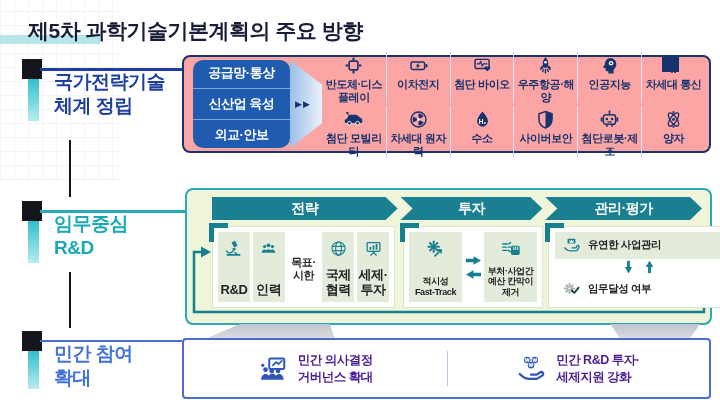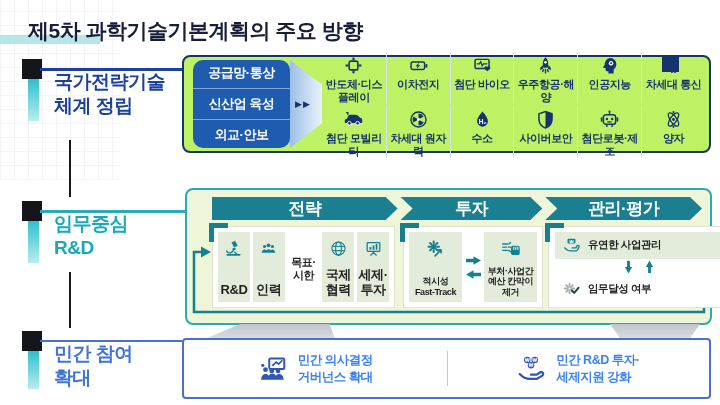--- a/index.html
+++ b/index.html
@@ -11,21 +11,21 @@
   
   .title-underline{position:absolute;left:0;top:35px;width:100px;height:9px;background:#b7e6e8;}
   .page-title{position:absolute;left:28px;top:17px;font-size:21px;font-weight:bold;color:#171f38;letter-spacing:-.5px;margin:0;}
   
   .sq{position:absolute;width:20px;height:20px;background:#15161c;}
   .tealbar{position:absolute;width:11px;height:42px;background:linear-gradient(180deg,#2fc0cc,#b9ecef);}
   .sec-label{position:absolute;font-size:19px;font-weight:bold;line-height:1.28;letter-spacing:-.5px;}
   .hline{position:absolute;height:2.5px;}
   .vconn{position:absolute;width:2px;background:#15161c;}
   
-  .box1{position:absolute;left:182px;top:55px;width:529px;height:98px;background:#bef264;
+  .box1{position:absolute;left:182px;top:55px;width:529px;height:98px;background:#fca5a5;
         border:2.5px solid #16336e;border-radius:8px;box-sizing:border-box;
         display:flex;align-items:center;padding:5px 4px 5px 9px;}
   .box1-deco{position:absolute;top:-2px;right:30px;width:17px;height:17px;background:#16336e;}
   .pillar{width:97px;flex:none;background:#1f5cb0;border-radius:10px;color:#fff;font-weight:bold;
           font-size:13px;text-align:center;padding:4px 0;display:flex;flex-direction:column;justify-content:center;height:88px;box-sizing:border-box;}
   .pillar-item{padding:6px 2px;letter-spacing:-.5px;}
   .pillar-item + .pillar-item{border-top:1px solid rgba(255,255,255,.45);}
   .beam-wrap{position:relative;width:32px;height:88px;flex:none;}
   .beam{position:absolute;inset:0;background:linear-gradient(90deg,#9cbfe6,#e9f2fb);
         clip-path:polygon(0 0,100% 28%,100% 72%,0 100%);}
@@ -35,21 +35,21 @@
   .tech-cell{display:flex;flex-direction:column;align-items:center;justify-content:flex-start;
         padding:2px 1px 0;border-left:1px solid #d7e2f1;}
   .tech-cell:nth-child(6n+1){border-left:none;}
   .tech-ic{width:21px;height:21px;color:#16336e;margin:1px 0 2px;flex:none;}
   .tech-label{font-size:11px;font-weight:600;color:#16336e;text-align:center;line-height:1.15;letter-spacing:-.4px;}
   
   .box2{position:absolute;left:185px;top:188px;width:527px;height:137px;background:#eef5d8;
         border:2.5px solid #2aa9b8;border-radius:8px;box-sizing:border-box;}
   .loop-svg{position:absolute;left:-2px;top:-2px;width:527px;height:137px;pointer-events:none;}
   .banners{position:absolute;left:25px;top:7px;right:8px;height:23px;display:flex;gap:3px;}
-  .banner{background:#1a7f90;color:#fff;font-weight:bold;font-size:17px;display:flex;align-items:center;justify-content:center;letter-spacing:-.5px;}
+  .banner{background:#1a7f90;color:#fff;font-weight:bold;font-size:14px;display:flex;align-items:center;justify-content:center;letter-spacing:-.5px;}
   .banner.b1{flex:186;clip-path:polygon(0 0,calc(100% - 12px) 0,100% 50%,calc(100% - 12px) 100%,0 100%);}
   .banner.b2{flex:142;clip-path:polygon(0 0,calc(100% - 12px) 0,100% 50%,calc(100% - 12px) 100%,0 100%,12px 50%);}
   .banner.b3{flex:157;clip-path:polygon(0 0,calc(100% - 12px) 0,100% 50%,calc(100% - 12px) 100%,0 100%,12px 50%);}
   .panel{position:absolute;top:36px;height:82px;background:#fff;border:1px solid #dfe3d0;box-sizing:border-box;}
   .panel::before{content:"";position:absolute;left:-4px;top:-4px;width:14px;height:14px;
         border-left:5px solid #17808f;border-top:5px solid #17808f;}
   .panelA{left:25px;width:183px;display:flex;gap:3px;padding:5px;}
   .panelB{left:216px;width:140px;display:flex;gap:3px;padding:5px;align-items:stretch;}
   .panelC{left:361px;width:181px;display:flex;flex-direction:column;gap:2px;padding:5px 6px;}
   .s-tile{flex:1;background:#e3ebdb;display:flex;flex-direction:column;align-items:center;justify-content:space-between;padding:7px 1px 4px;min-width:0;}
@@ -74,21 +74,21 @@
   
   .trap{position:absolute;height:15px;top:324px;background:linear-gradient(180deg,#bfc5cd,#dadde2);}
   .trapL{left:205px;width:130px;clip-path:polygon(27% 0,96% 0,100% 100%,0 100%);}
   .trapR{left:600px;width:102px;clip-path:polygon(10% 0,98% 0,88% 100%,20% 100%);}
   
   .box3{position:absolute;left:182px;top:338px;width:529px;height:61px;background:#fff;
         border:2px solid #4a6fd0;border-radius:4px;box-sizing:border-box;display:flex;align-items:center;}
   .bbox-item{flex:1;height:100%;display:flex;align-items:center;justify-content:center;gap:10px;position:relative;}
   .bbox-item + .bbox-item::before{content:"";position:absolute;left:0;top:11px;bottom:11px;width:1.5px;background:#b9c9ea;}
   .b-ic{width:30px;height:30px;color:#2f55b8;flex:none;}
-  .b-text{font-size:12.5px;font-weight:bold;color:#3b82f6;line-height:1.3;letter-spacing:-.5px;}
+  .b-text{font-size:12.5px;font-weight:bold;color:#4c1d95;line-height:1.3;letter-spacing:-.5px;}
   .defs{position:absolute;width:0;height:0;overflow:hidden;}
 </style>
 </head>
 <body>
 
 <svg class="defs" xmlns="http://www.w3.org/2000/svg">
   <defs>
     <symbol id="sym-chip-icon" viewBox="0 0 24 24">
         <rect x="7" y="7" width="10" height="10" rx="2" fill="none" stroke="currentColor" stroke-width="1.8"></rect>
         <g fill="currentColor">

